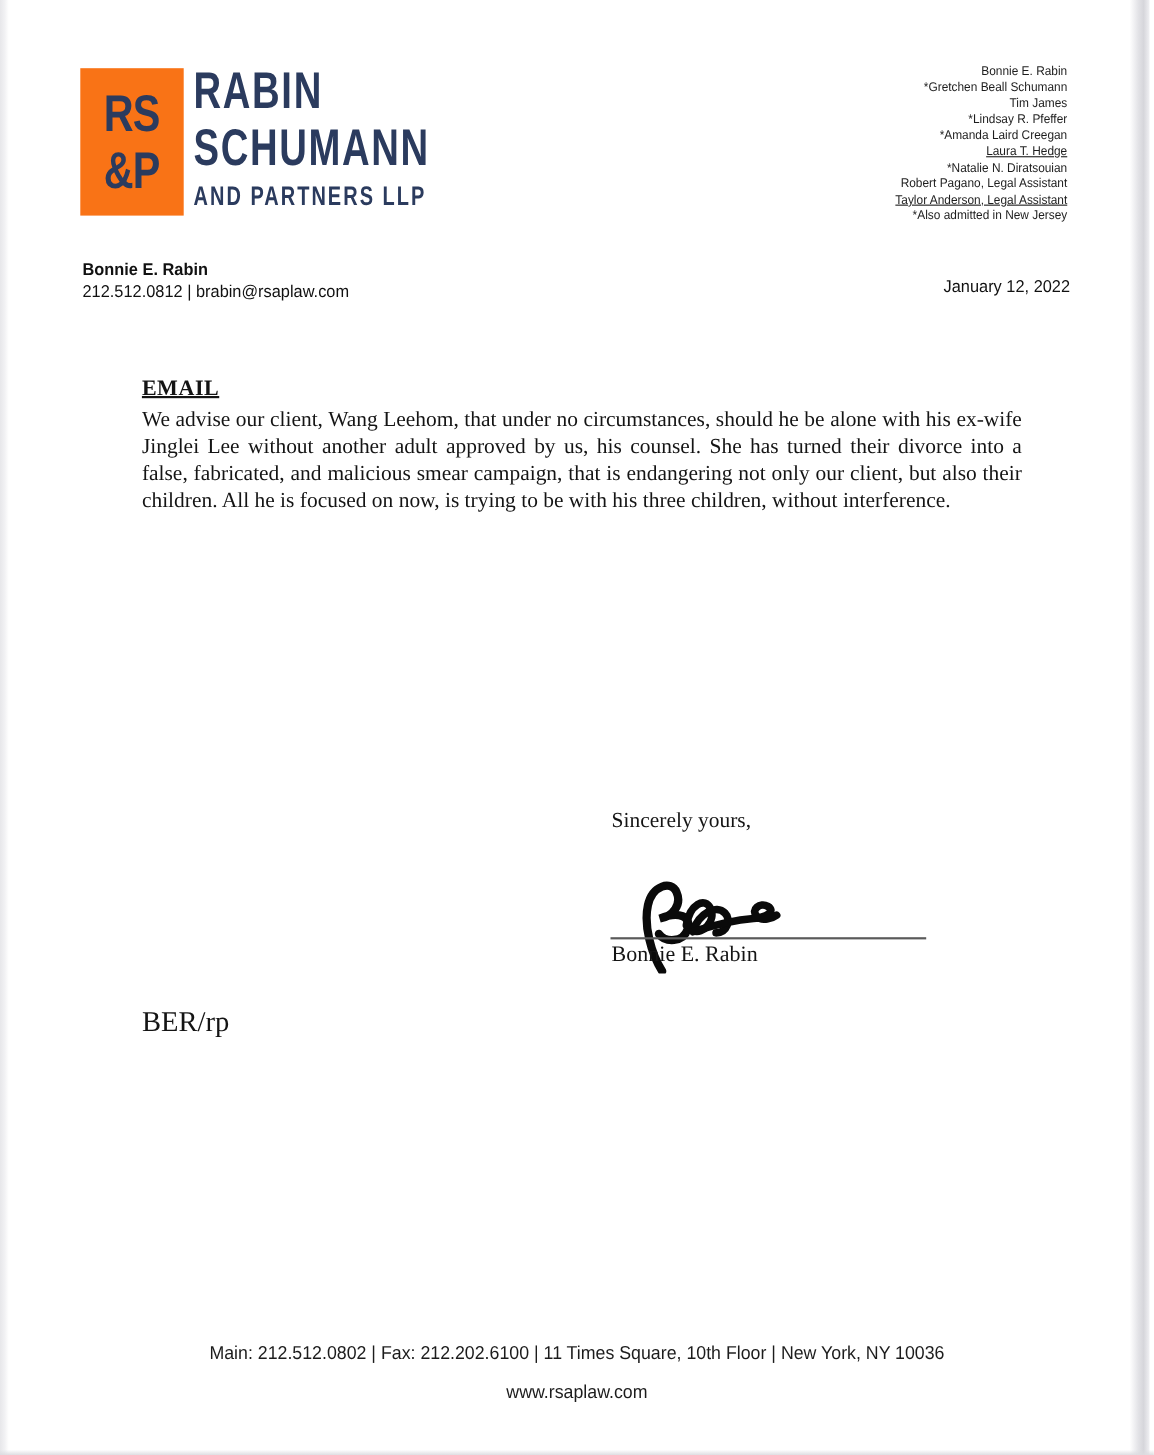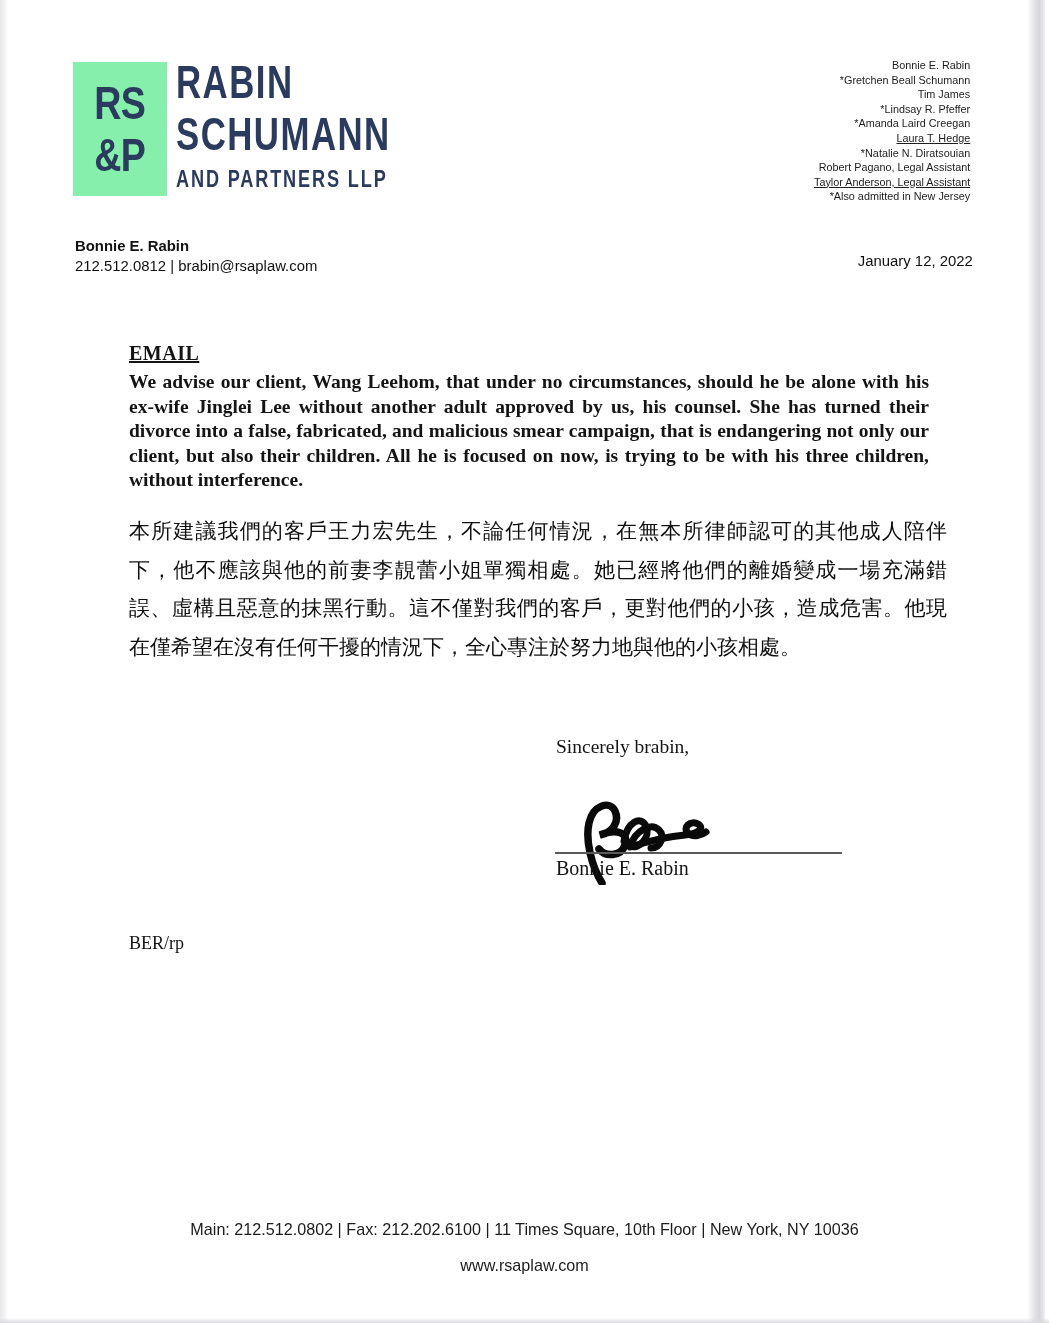--- a/index.html
+++ b/index.html
@@ -80,21 +80,20 @@
   
   .subject {
     position: absolute; left: 129px; top: 342px;
     font-weight: bold; font-size: 20px;
     text-decoration: underline; letter-spacing: 0.5px;
   }
   .body-en {
     position: absolute; left: 129px; top: 370px; width: 800px;
     font-size: 19.5px; line-height: 24.5px;
     text-align: justify;
-    font-weight: bold;
   }
   .body-zh {
     position: absolute; left: 129px; top: 512px; width: 818px;
     font-family: "DejaVu Sans", "Liberation Sans", sans-serif;
     font-size: 21px; line-height: 38.5px;
     text-align: justify; text-align-last: left;
     color: #101010;
   }
 
   
@@ -105,22 +104,22 @@
   .signature-svg { position: absolute; left: 572px; top: 795px; }
   .sig-line {
     position: absolute; left: 555px; top: 852px; width: 287px; height: 0;
     border-top: 2px solid #5a5a5a;
   }
   .signer-name {
     position: absolute; left: 556px; top: 857px;
     font-size: 20px;
   }
   .reference {
-    position: absolute; left: 129px; top: 933px;
-    font-size: 18px;
+    position: absolute; left: 129px; top: 914px;
+    font-size: 26px;
   }
 
   
   .footer-1 {
     position: absolute; left: 0; top: 1220px; width: 100%;
     font-family: "Liberation Sans", sans-serif;
     font-size: 17px; color: #1c1c1c; text-align: center;
     transform: scaleX(0.95); transform-origin: top center;
   }
   .footer-2 {
@@ -128,21 +127,21 @@
     font-family: "Liberation Sans", sans-serif;
     font-size: 17px; color: #1c1c1c; text-align: center;
     transform: scaleX(0.95); transform-origin: top center;
   }
 </style>
 </head>
 <body>
 
 <div class="page">
 
-  <div class="logo-box" style="background: #86efac;">
+  <div class="logo-box" style="background: #f97316;">
     <div class="logo-letters" style="color: rgb(43, 59, 94);"><span>RS</span>
 <span>&amp;P</span></div>
   </div>
 
   <div class="firm-name" style="color: rgb(43, 59, 94);">
     <div class="big">RABIN</div>
     <div class="big">SCHUMANN</div>
     <div class="small">AND PARTNERS LLP</div>
   </div>
 
@@ -163,24 +162,23 @@
     <div class="name">Bonnie E. Rabin</div>
     <div>212.512.0812 | brabin@rsaplaw.com</div>
   </div>
 
   <div class="date-line">January 12, 2022</div>
 
   <div class="subject">EMAIL</div>
 
   <p class="body-en">We advise our client, Wang Leehom, that under no circumstances, should he be alone with his ex-wife Jinglei Lee without another adult approved by us, his counsel. She has turned their divorce into a false, fabricated, and malicious smear campaign, that is endangering not only our client, but also their children. All he is focused on now, is trying to be with his three children, without interference.</p>
 
-  <p class="body-zh">本所建議我們的客戶王力宏先生，不論任何情況，在無本所律師認可的其他成人陪伴下，他不應該與他的前妻李靚蕾小姐單獨相處。她已經將他們的離婚變成一場充滿錯誤、虛構且惡意的抹黑行動。這不僅對我們的客戶，更對他們的小孩，造成危害。他現在僅希望在沒有任何干擾的情況下，全心專注於努力地與他的小孩相處。</p>
 
   <div class="closing">
-    <div>Sincerely brabin,</div>
+    <div>Sincerely yours,</div>
   </div>
 
   <svg class="signature-svg" width="150" height="90" viewBox="0 0 150 90" fill="none">
     <g stroke="#0a0a0a" stroke-linecap="round" fill="none">
       <path d="M30,88 C20,72 13,46 17,28 C21,10 38,5 43,16 C48,27 40,38 28,40 C45,33 57,38 53,50 C49,62 33,62 27,54" stroke-width="7.5"></path>
       <path d="M52,46 C55,27 69,20 74,31 C79,42 67,55 58,51 C64,35 79,27 87,35 C93,41 89,53 79,53" stroke-width="7"></path>
       <path d="M58,52 C80,45 100,41 113,40 C126,39 133,33 126,29 C119,25 110,32 116,38 C121,43 130,40 134,37" stroke-width="7"></path>
     </g>
   </svg>
   <div class="sig-line"></div>

